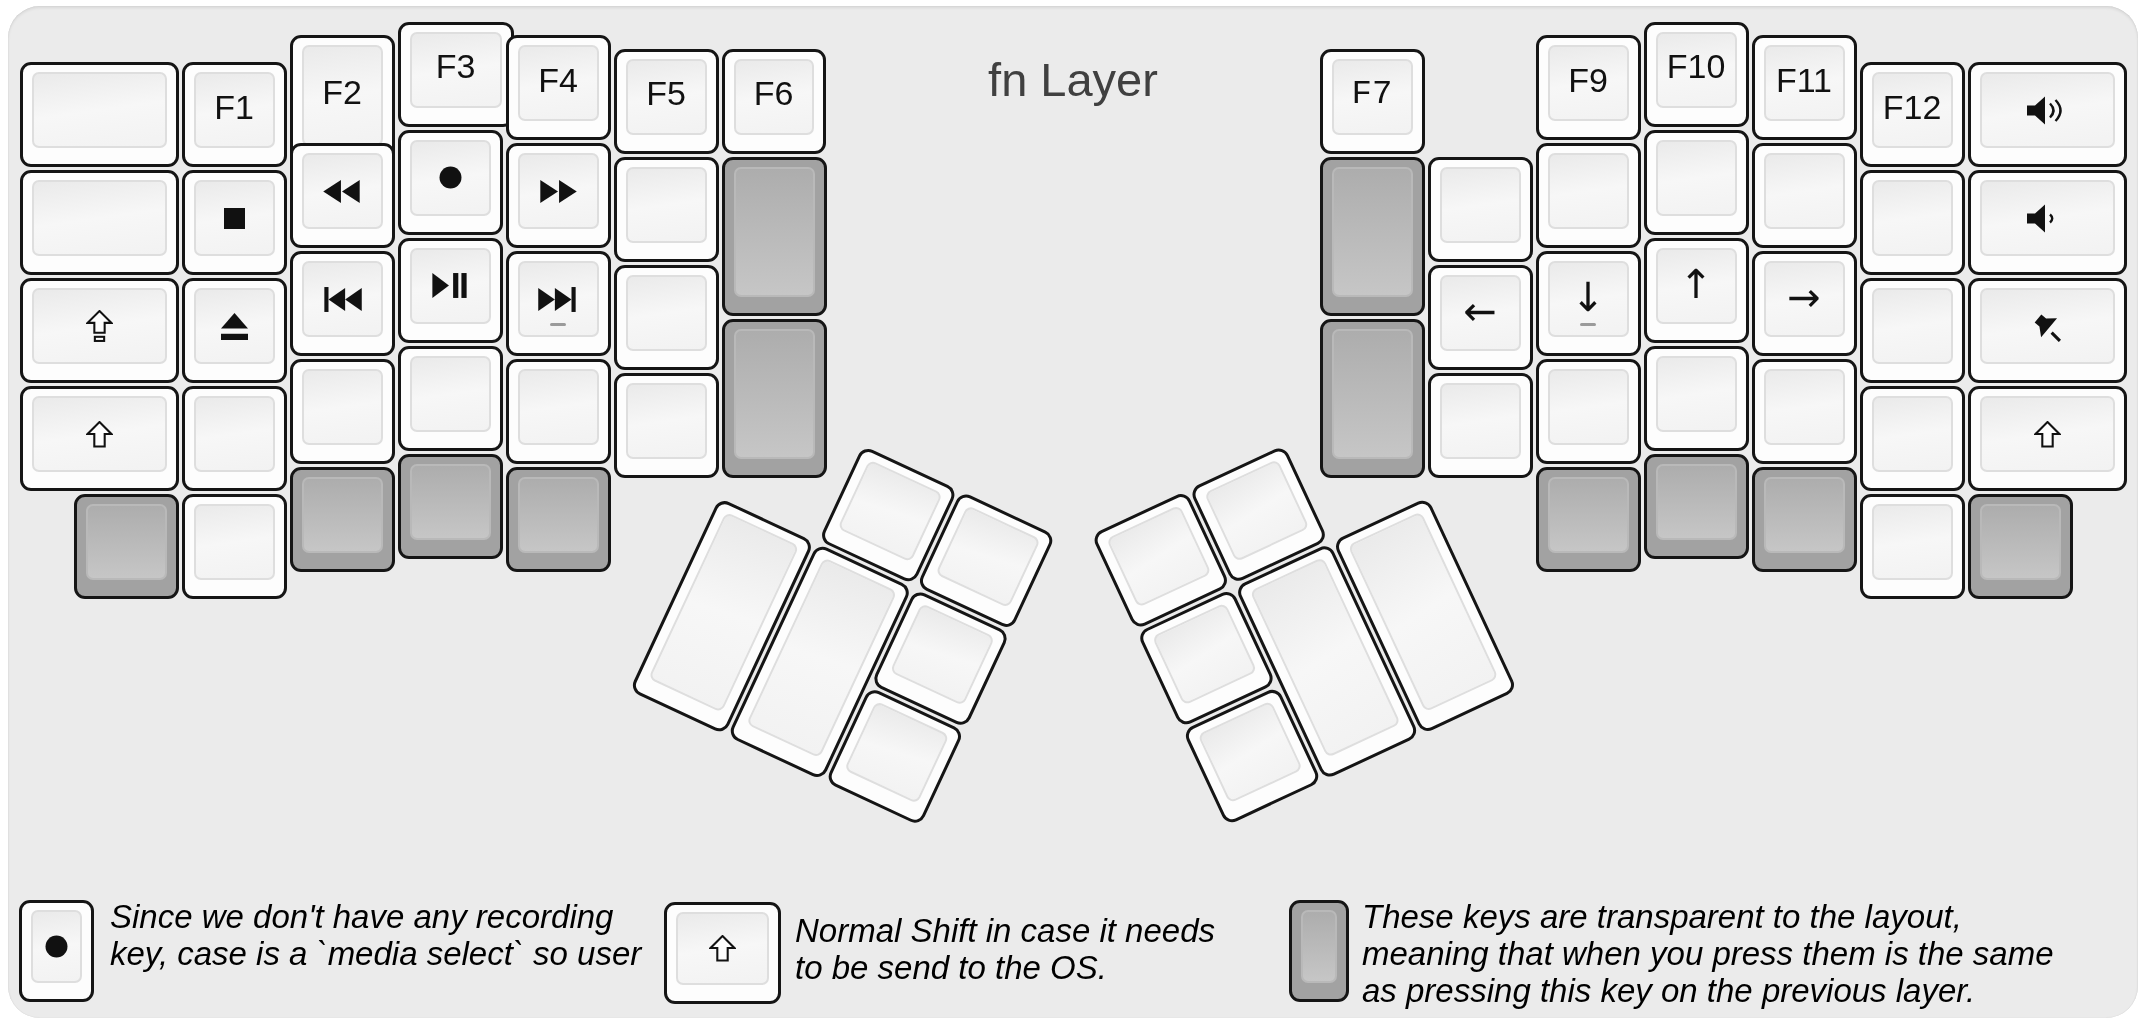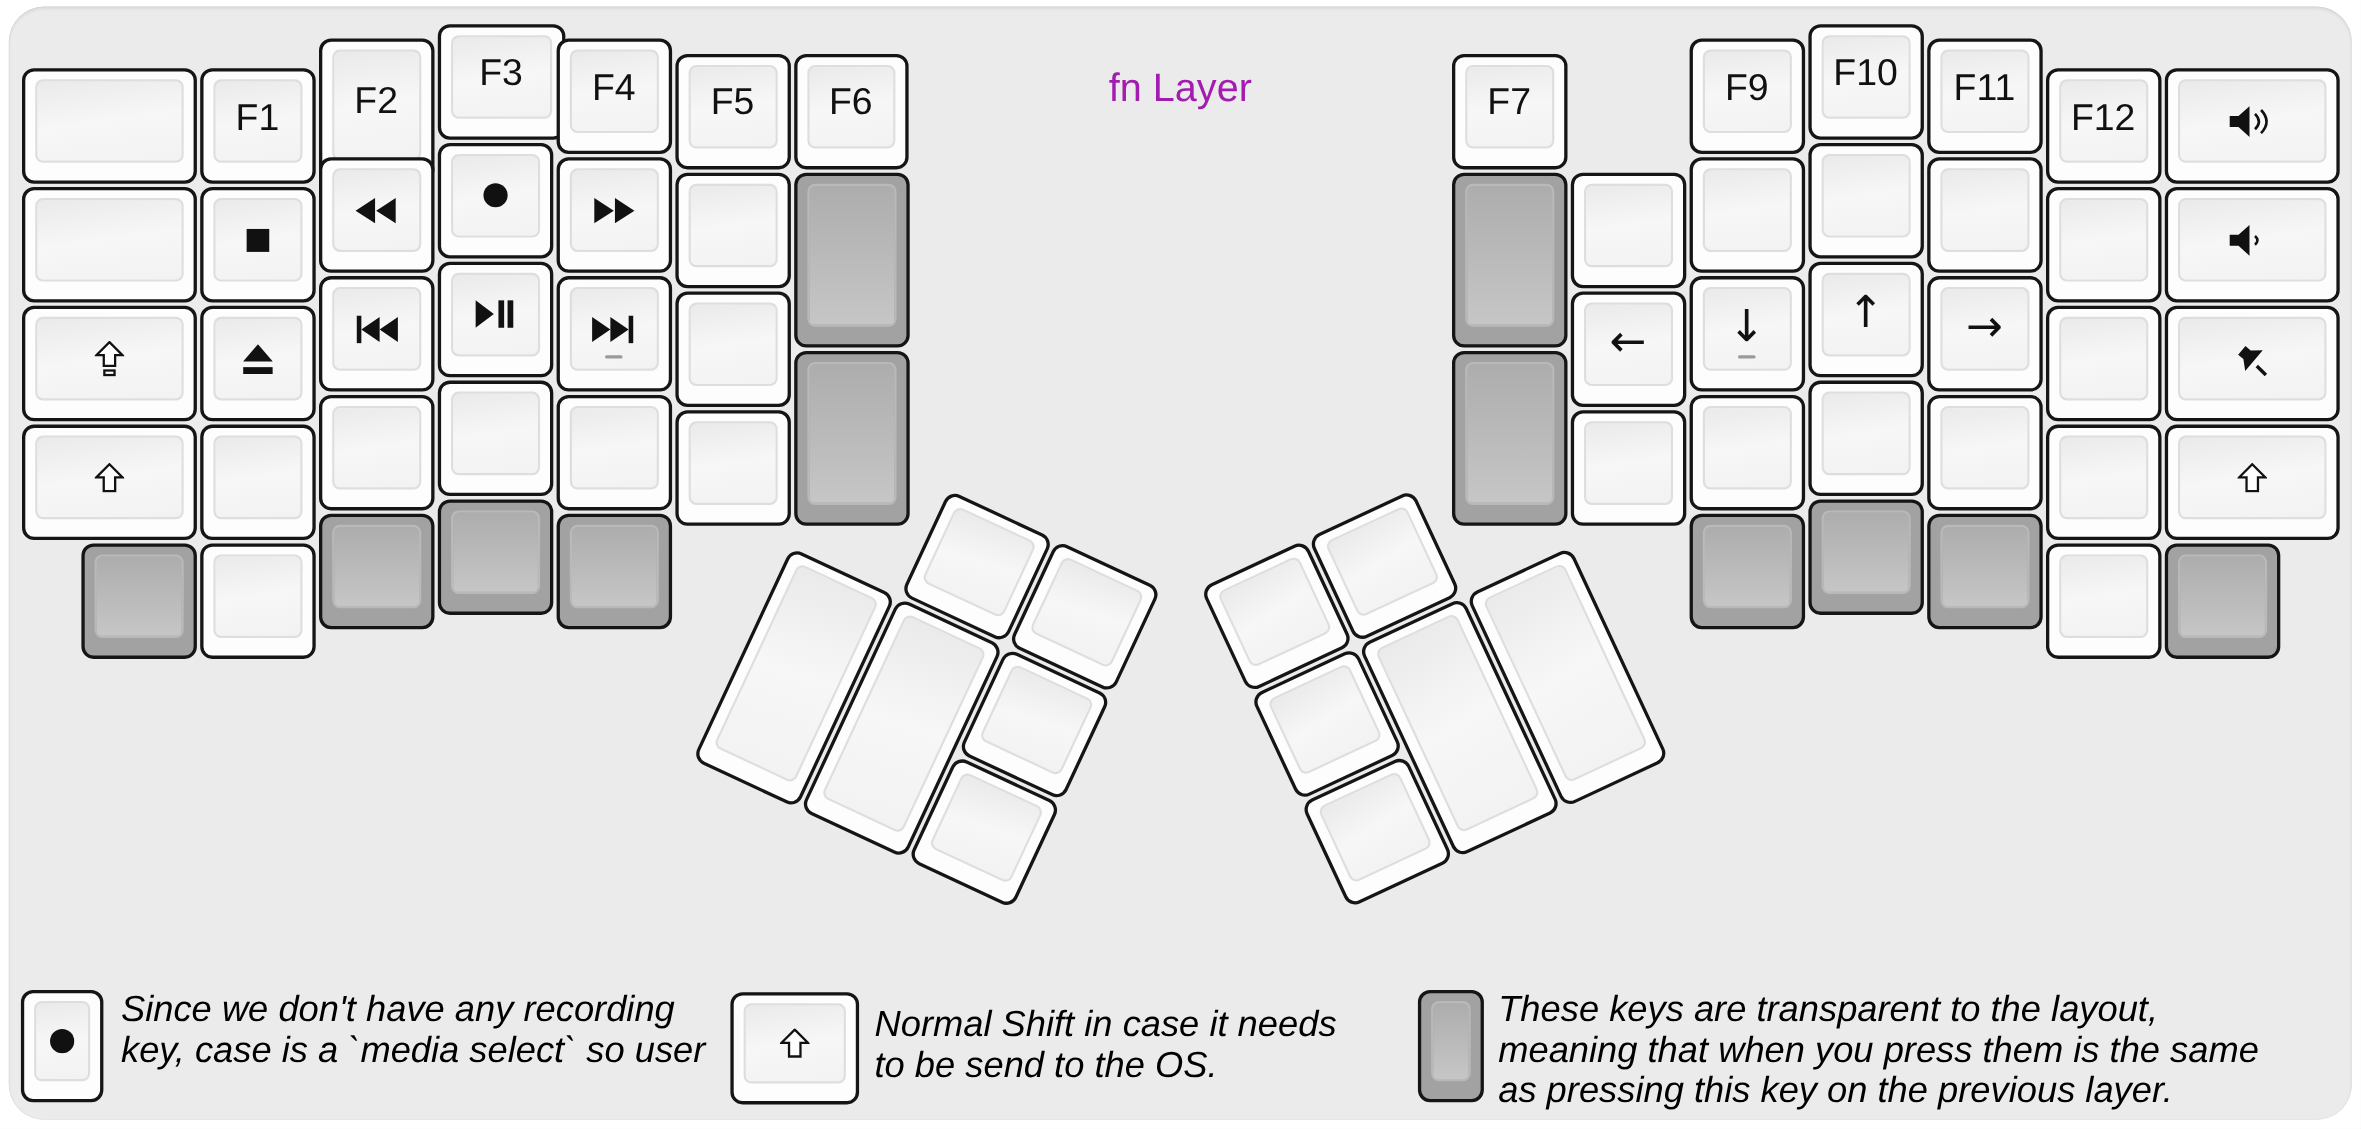--- a/index.html
+++ b/index.html
@@ -9,21 +9,21 @@
     font-family:"Liberation Sans", sans-serif;
   }
   #panel {
     position:absolute; inset:6px 8px 8px 8px;
     background:var(--panel-background,#ebebeb);
     border-radius:32px;
     box-shadow: inset 0 2px 3px rgba(0,0,0,.08), inset 0 0 1px rgba(0,0,0,.18);
   }
   #title {
     position:absolute; left:50%; top:56px; transform:translateX(-50%);
-    font-size:36px; line-height:47px; color:#a21caf; white-space:nowrap;
+    font-size:47px; line-height:47px; color:#404040; white-space:nowrap;
   }
   .group { position:absolute; }
   .key {
     position:absolute; box-sizing:border-box;
     border:3px solid var(--key-border,#151515); border-radius:11px;
   }
   .key.white { background:var(--key-white,#fdfdfd); }
   .key.gray  { background:var(--key-gray,#a2a2a2); }
   .cap {
     position:absolute; left:9px; right:9px; top:7px; bottom:16px;
@@ -229,21 +229,21 @@
         </div>
         <div class="key gray" style="left: 289.5px; top: 467px; width: 105px; height: 105px;">
           <div class="cap"></div>
         </div>
         <div class="key gray" style="left: 397.5px; top: 453.5px; width: 105px; height: 105px;">
           <div class="cap"></div>
         </div>
         <div class="key gray" style="left: 505.5px; top: 467px; width: 105px; height: 105px;">
           <div class="cap"></div>
         </div>
-        <div class="key white" style="left: 1319.5px; top: 48.5px; width: 105px; height: 105px;">
+        <div class="key white" style="left: 1319.5px; top: 48.5px; width: 105px; height: 105px; font-family: Liberation Mono, monospace;">
           <div class="cap">
             <span class="klabel">F7</span>
           </div>
         </div>
         <div class="key gray" style="left: 1319.5px; top: 156.5px; width: 105px; height: 159px;">
           <div class="cap"></div>
         </div>
         <div class="key gray" style="left: 1319.5px; top: 318.5px; width: 105px; height: 159px;">
           <div class="cap"></div>
         </div>

